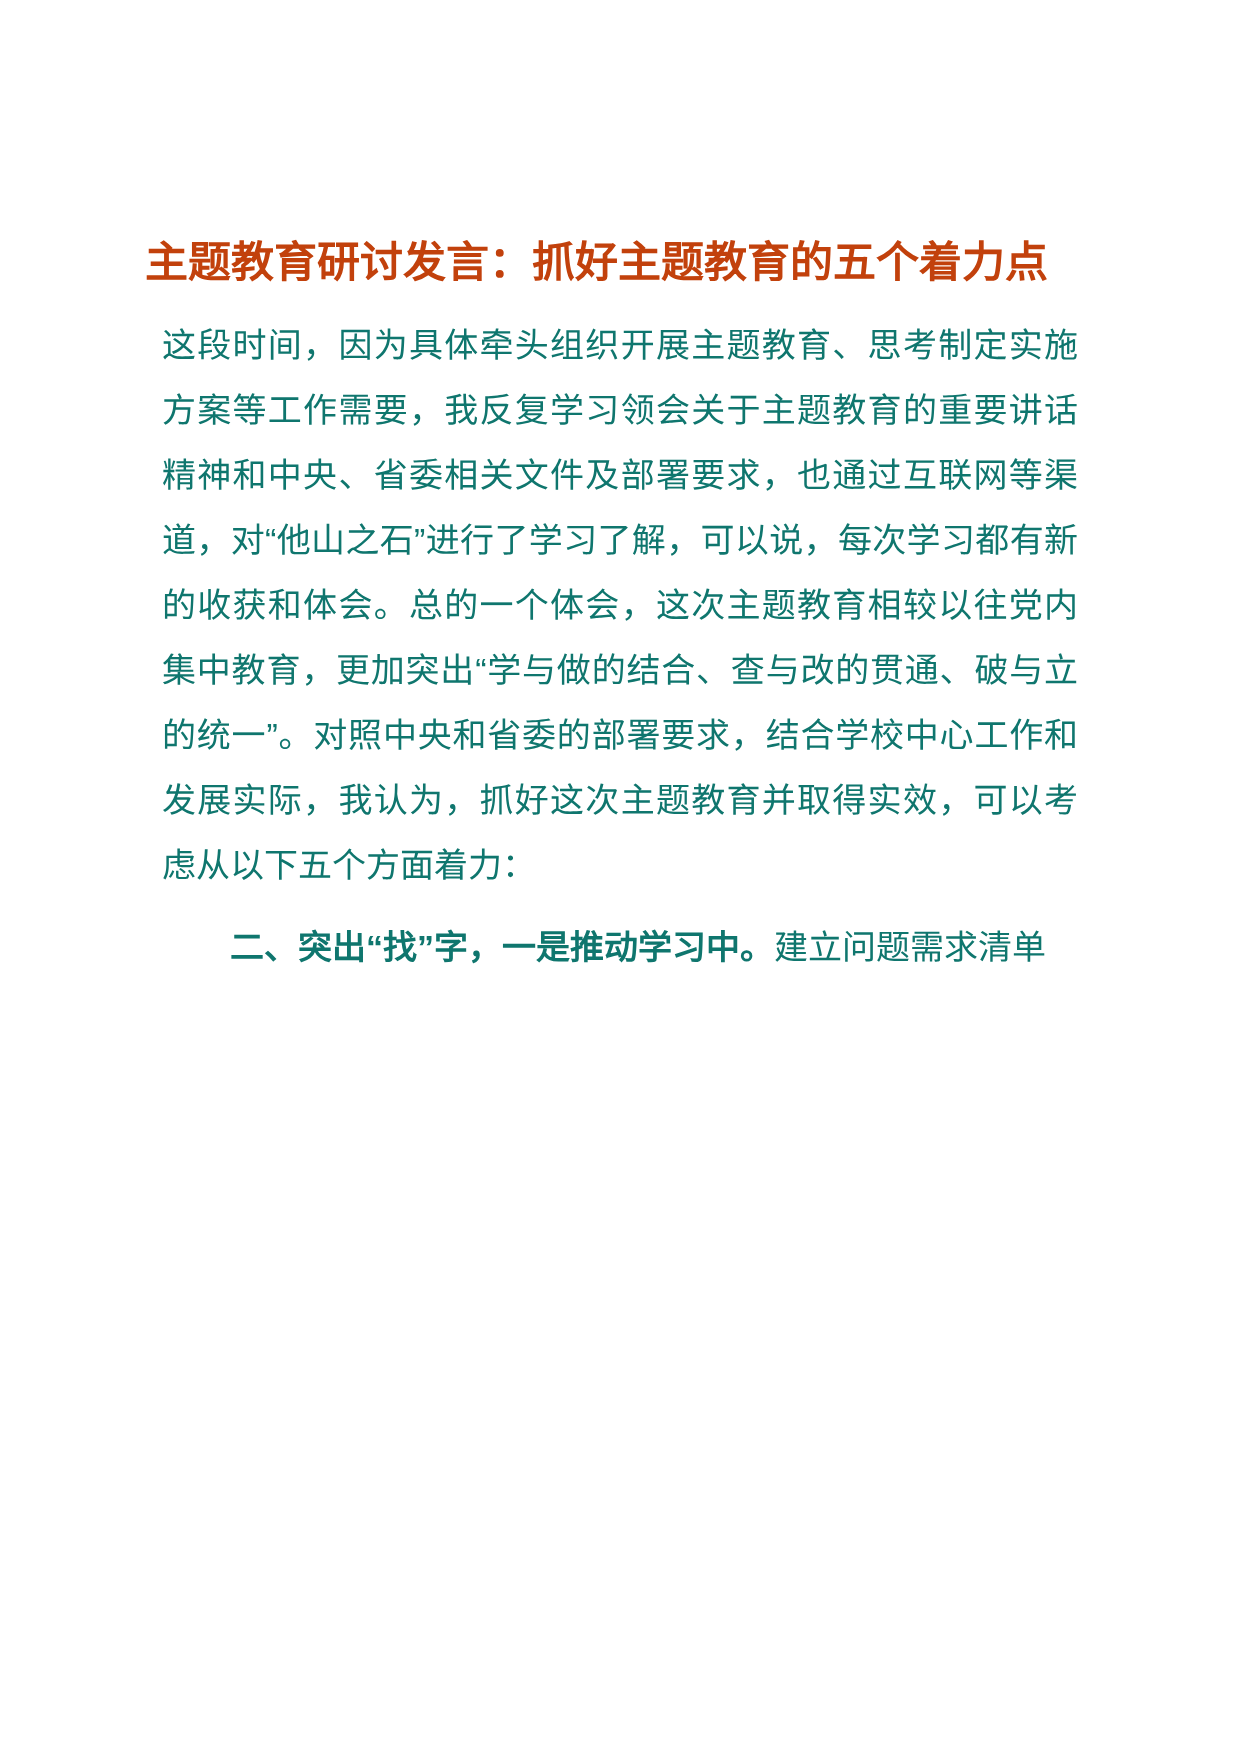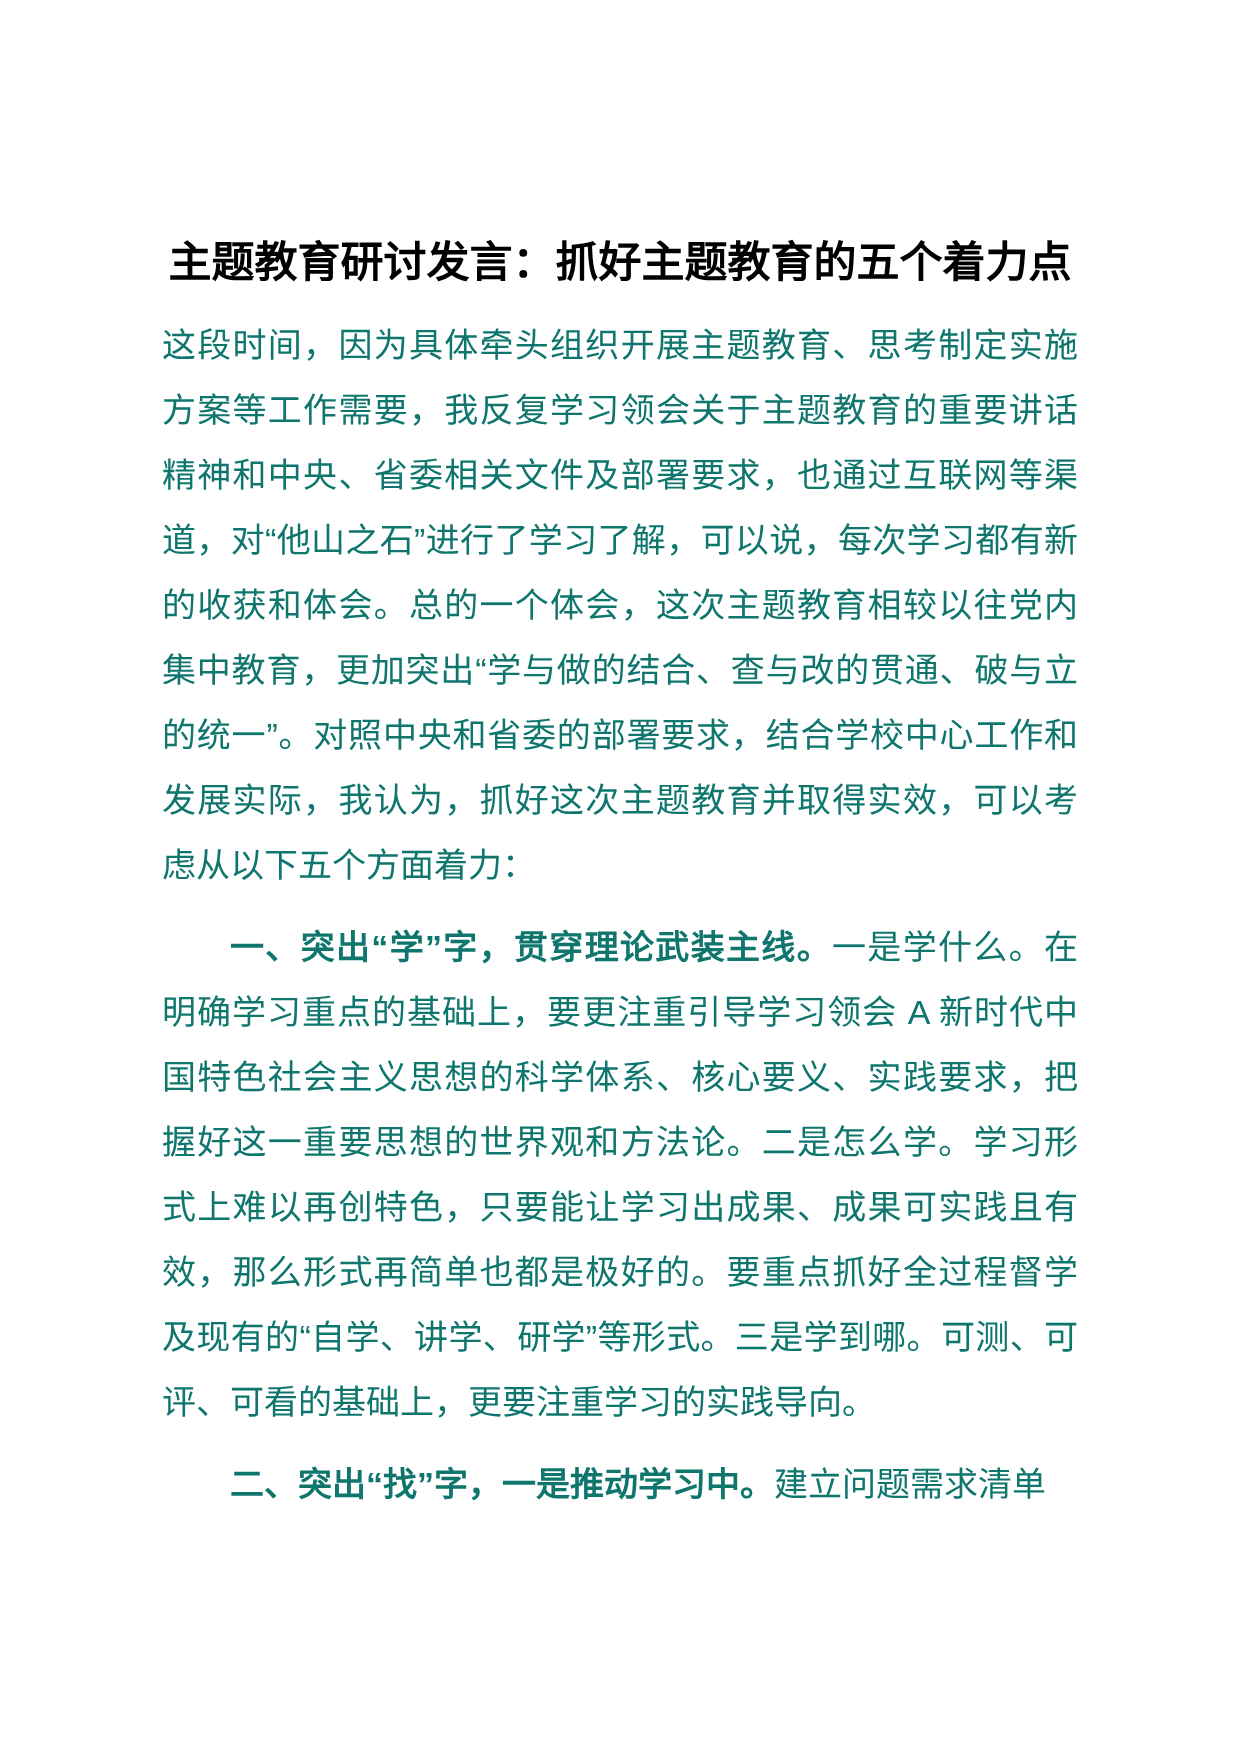--- a/index.html
+++ b/index.html
@@ -16,22 +16,22 @@
     background: #ffffff;
     color: #000000;
     font-family: "Liberation Sans", "DejaVu Sans", sans-serif;
     overflow: hidden;
   }
   .doc-title {
     margin: 0;
     font-size: 43px;
     font-weight: bold;
     line-height: 68px;
-    text-align: center;
-    color: #000000;
+    text-align: left;
+    color: #c2410c;
   }
   .doc-body {
     margin-top: 0;
   }
   .para {
     margin: 17px;
     font-size: 34px;
     line-height: 65px;
     text-align: justify;
     color: #0f766e;
@@ -44,16 +44,15 @@
     font-weight: bold;
   }
 </style>
 </head>
 <body>
 
 <div class="page">
   <h1 class="doc-title">主题教育研讨发言：抓好主题教育的五个着力点</h1>
   <div class="doc-body">
       <p class="para"><span>这段时间，因为具体牵头组织开展主题教育、思考制定实施方案等工作需要，我反复学习领会关于主题教育的重要讲话精神和中央、省委相关文件及部署要求，也通过互联网等渠道，对“他山之石”进行了学习了解，可以说，每次学习都有新的收获和体会。总的一个体会，这次主题教育相较以往党内集中教育，更加突出“学与做的结合、查与改的贯通、破与立的统一”。对照中央和省委的部署要求，结合学校中心工作和发展实际，我认为，抓好这次主题教育并取得实效，可以考虑从以下五个方面着力：</span></p>
-      <p class="para indent"><b>一、突出“学”字，贯穿理论武装主线。</b><span>一是学什么。在明确学习重点的基础上，要更注重引导学习领会 A 新时代中国特色社会主义思想的科学体系、核心要义、实践要求，把握好这一重要思想的世界观和方法论。二是怎么学。学习形式上难以再创特色，只要能让学习出成果、成果可实践且有效，那么形式再简单也都是极好的。要重点抓好全过程督学及现有的“自学、讲学、研学”等形式。三是学到哪。可测、可评、可看的基础上，更要注重学习的实践导向。</span></p>
       <p class="para indent"><b>二、突出“找”字，一是推动学习中。</b><span>建立问题需求清单</span></p>
     </div>
 </div>
 
 </body></html>

